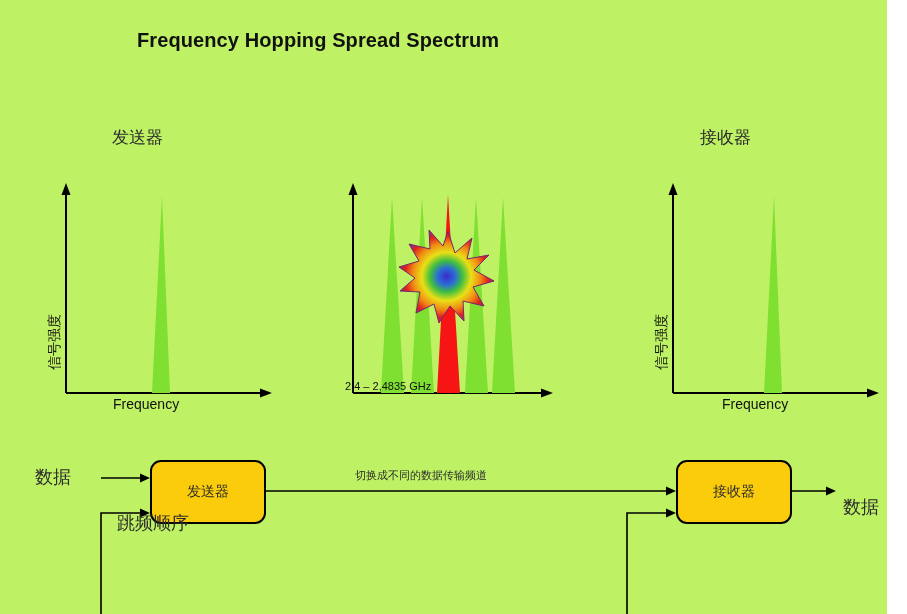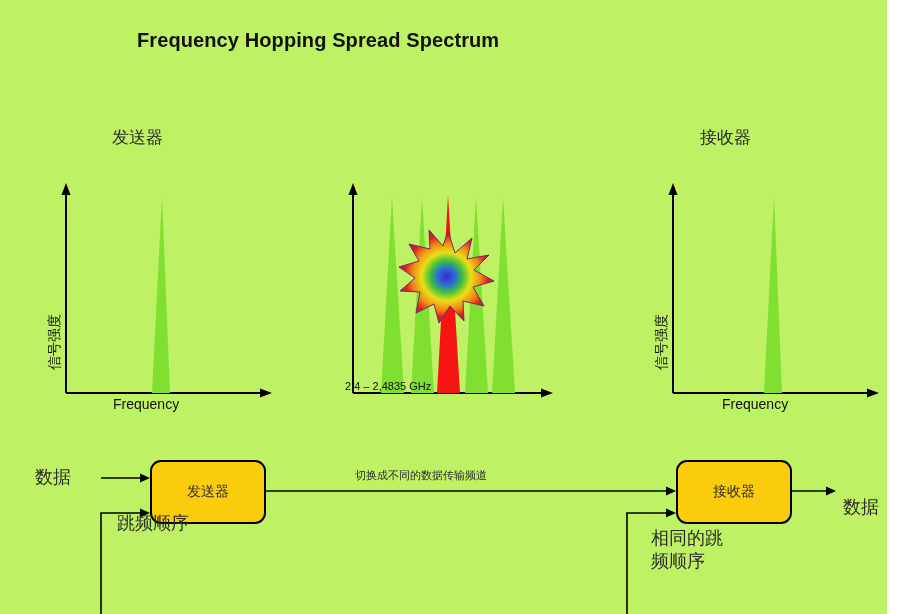--- a/index.html
+++ b/index.html
@@ -227,17 +227,16 @@
   <div class="abs block cjk" id="block-receiver" style="background:#FBCC0B;">
     <span>接收器</span>
   </div>
 
   <div class="abs diagram-label cjk" id="label-data-in">数据</div>
 
   <div class="abs diagram-label cjk" id="label-data-out">数据</div>
 
   <div class="abs diagram-label cjk" id="label-hop-left">跳频顺序</div>
 
-  <div class="abs diagram-label cjk wrap" id="label-hop-right">相同的跳频顺序</div>
 
   <div class="abs diagram-label cjk" id="label-channel">切换成不同的数据传输频道</div>
 
 </div>
 
 </body></html>

